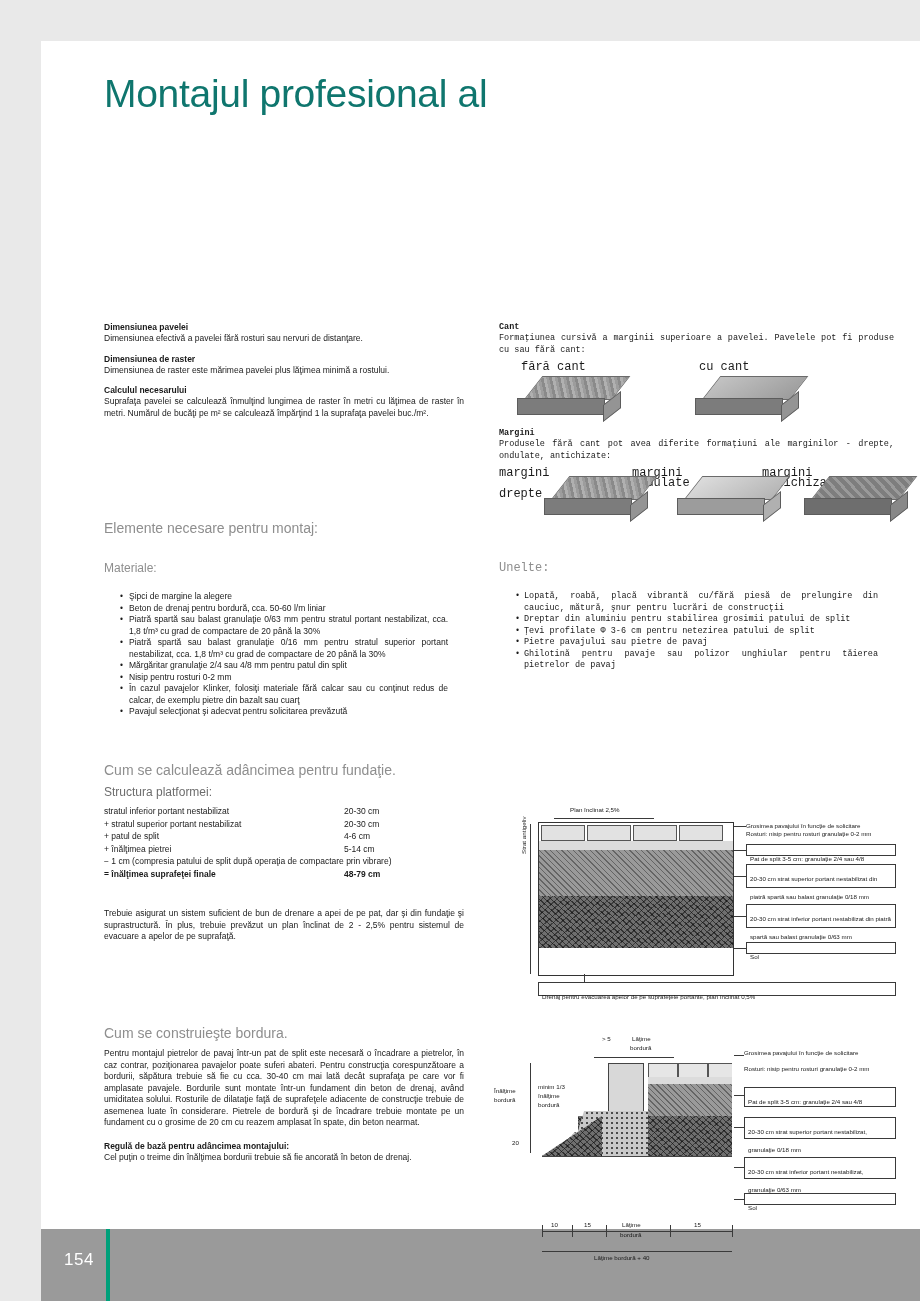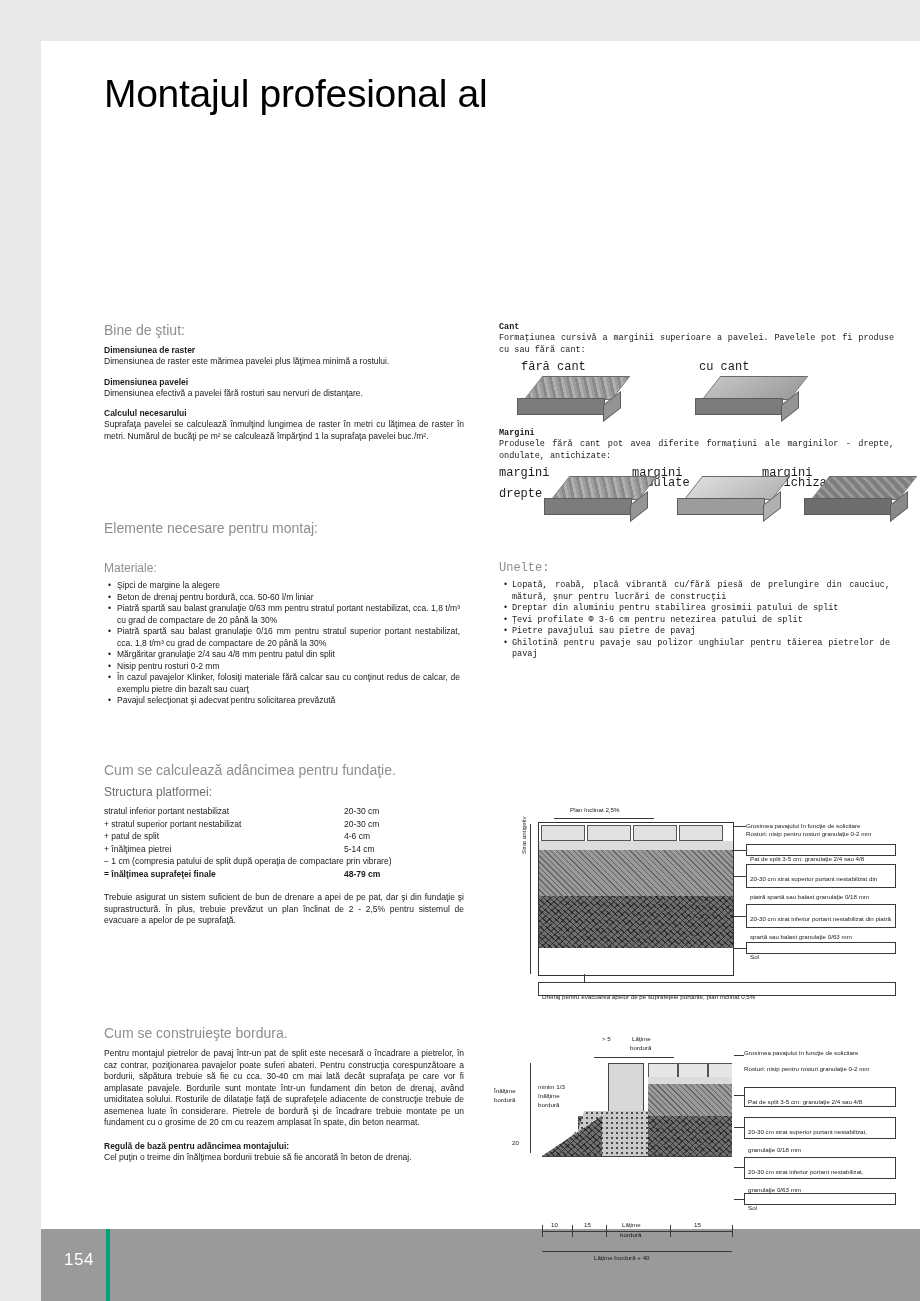--- a/index.html
+++ b/index.html
@@ -48,21 +48,21 @@
   .content {
     position: absolute;
     left: 104px; top: 70px;
     width: 790px;
   }
   h1.title {
     margin: 0;
     font-weight: normal;
     font-size: 39px;
     line-height: 47px;
-    color: #000000;
+    color: #0f766e;
     letter-spacing: -0.3px;
   }
   h2.subtitle {
     margin: 12px 0 0 0;
     font-weight: normal;
     font-size: 22px;
     line-height: 30px;
     color: #8e8e8e;
   }
   .section-head {
@@ -94,21 +94,21 @@
     position: absolute;
     left: 395px; top: 0;
     width: 395px;
     font-family: Liberation Mono, monospace;
   }
   .zone {
     position: absolute;
     width: 790px;
   }
   ul.bullets {
-    margin: 4px;
+    margin: 16px;
     padding: 0;
     list-style: none;
   }
   ul.bullets li {
     font-size: 8.5px;
     line-height: 11.5px;
     color: #1a1a1a;
     padding-left: 9px;
     position: relative;
     text-align: justify;
@@ -215,29 +215,28 @@
   <div class="page-number">154</div>
 
   <div class="content">
 
     <h1 class="title">
       <span>Montajul profesional al</span><br>
     </h1>
 
     <div class="zone" style="top:252px;">
       <div class="col-left">
-        <div class="section-head">Bine de ştiut:</div>
-
+
+        <div class="block">
+          <div class="bold-head">Dimensiunea pavelei</div>
+          <div class="body-text">Dimensiunea efectivă a pavelei fără rosturi sau nervuri de distanţare.</div>
+        </div>
         <div class="block">
           <div class="bold-head">Dimensiunea de raster</div>
           <div class="body-text">Dimensiunea de raster este mărimea pavelei plus lăţimea minimă a rostului.</div>
-        </div>
-        <div class="block">
-          <div class="bold-head">Dimensiunea pavelei</div>
-          <div class="body-text">Dimensiunea efectivă a pavelei fără rosturi sau nervuri de distanţare.</div>
         </div>
         <div class="block">
           <div class="bold-head">Calculul necesarului</div>
           <div class="body-text">Suprafaţa pavelei se calculează înmulţind lungimea de raster în metri cu lăţimea de raster în metri. Numărul de bucăţi pe m² se calculează împărţind 1 la suprafaţa pavelei buc./m².</div>
         </div>
       </div>
 
       <div class="col-right">
         <div class="bold-head">Cant</div>
         <div class="body-text">Formaţiunea cursivă a marginii superioare a pavelei. Pavelele pot fi produse cu sau fără cant:</div>
@@ -338,21 +337,21 @@
           <span class="val">5-14 cm</span>
         </div>
         <div class="table-line">
           <span class="lbl" style="width:350px;">− 1 cm (compresia patului de split după operaţia de compactare prin vibrare)</span>
         </div>
         <div class="table-line total">
           <span class="lbl">= înălţimea suprafeţei finale</span>
           <span class="val">48-79 cm</span>
         </div>
 
-        <div class="body-text" style="margin-top:12px;">Trebuie asigurat un sistem suficient de bun de drenare a apei de pe pat, dar şi din fundaţie şi suprastructură. În plus, trebuie prevăzut un plan înclinat de 2 - 2,5% pentru sistemul de evacuare a apelor de pe suprafaţă.</div>
+        <div class="body-text" style="margin-top:28px;">Trebuie asigurat un sistem suficient de bun de drenare a apei de pe pat, dar şi din fundaţie şi suprastructură. În plus, trebuie prevăzut un plan înclinat de 2 - 2,5% pentru sistemul de evacuare a apelor de pe suprafaţă.</div>
       </div>
 
       <div style="position:absolute;left:390px;top:44px;width:400px;height:200px;">
 
         <div class="dg-label" style="position:absolute;left:76px;top:0;">Plan înclinat 2,5%</div>
         <div class="lead" style="left:60px;top:12px;width:100px;"></div>
 
         <div style="position:absolute;left:44px;top:16px;width:196px;height:154px;border:0.6px solid #333;box-sizing:border-box;overflow:hidden;">
 
           <div style="position:absolute;left:0;top:0;width:196px;height:18px;background:#fff;">

